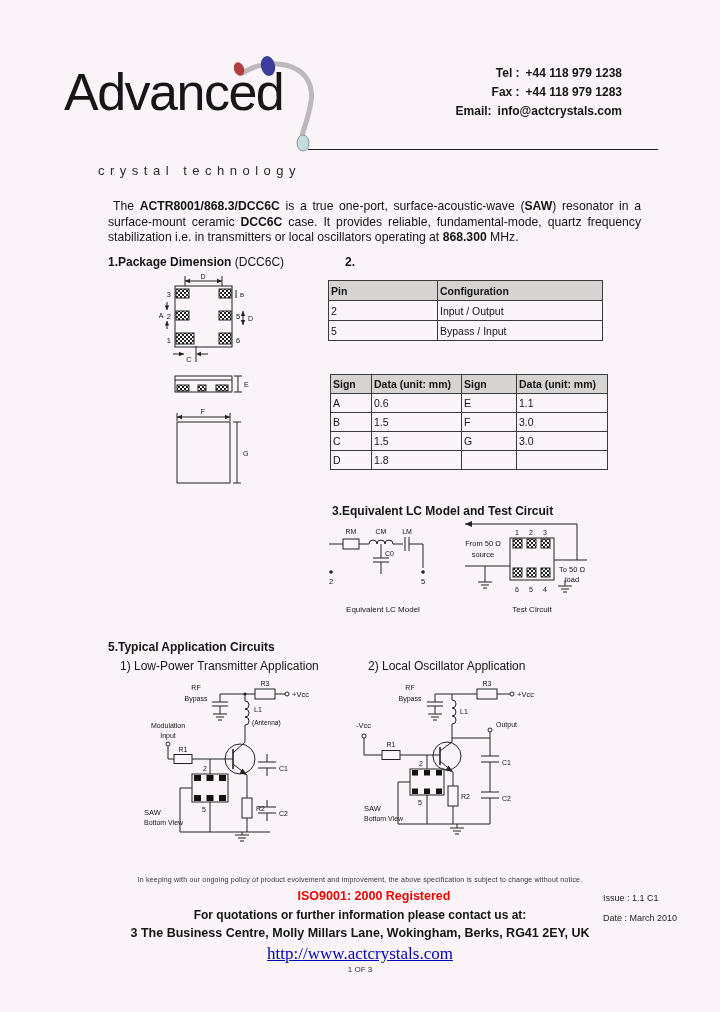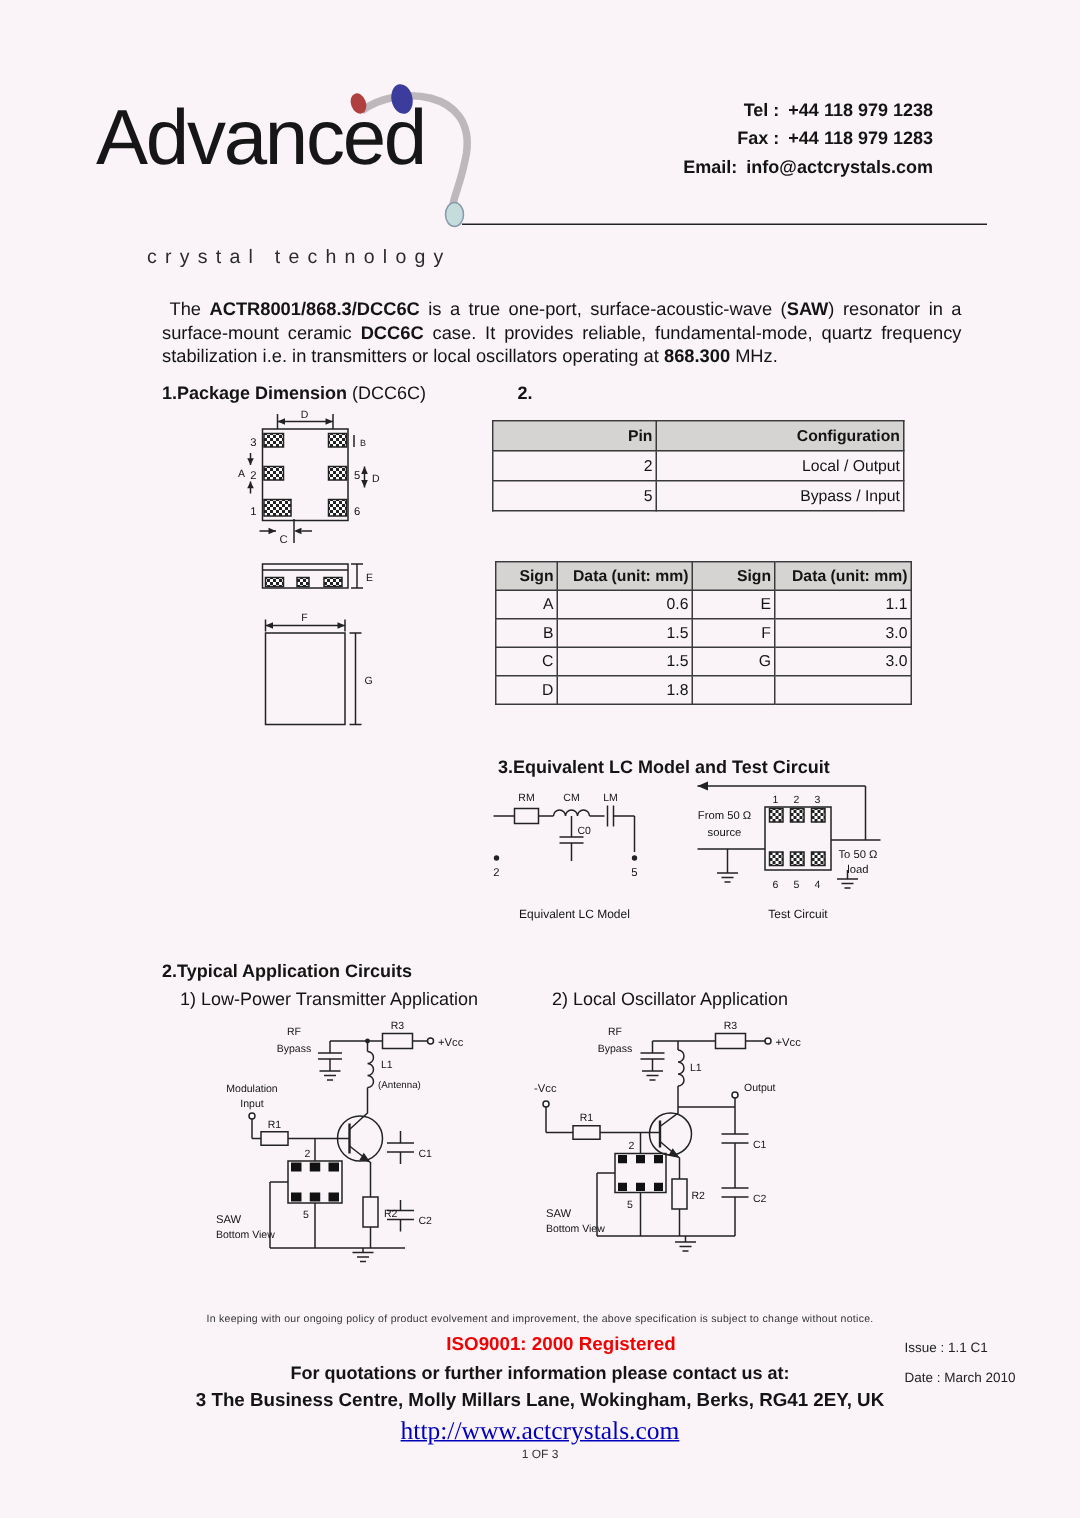--- a/index.html
+++ b/index.html
@@ -10,21 +10,21 @@
   }
   .abs{position:absolute;}
   .b{font-weight:bold;}
   .brand{font-size:52px;letter-spacing:-1.5px;line-height:1;color:#161616;}
   .tagline{font-size:13px;letter-spacing:5.5px;color:#2b2b2b;margin-top:39px;}
   .contact{width:224px;text-align:right;font-weight:bold;font-size:12px;line-height:19px;}
   .contact .lbl{margin-right:6px;}
   .rule{border-top:1.5px solid #222;height:0;}
   .intro{font-size:12.2px;line-height:15.5px;text-align:justify;text-indent:5px;margin:0;}
   .sec{font-size:12px;}
-  table{border-collapse:collapse;font-size:10.5px;text-align:right;color:#141414;}
+  table{border-collapse:collapse;font-size:10.5px;text-align:left;color:#141414;}
   th,td{border:1px solid #3a3a3a;padding:0 2px;}
   th{background:#d6d3d3;font-weight:bold;}
   .pin-table td,.pin-table th{height:19px;}
   .dim-table td,.dim-table th{height:18px;}
   svg text{font-family:"Liberation Sans",sans-serif;fill:#141414;}
   .wire{stroke:#222;stroke-width:1;fill:none;}
   .footer-center{left:0;width:720px;text-align:center;}
   .iso{color:#ee0202;font-weight:bold;font-size:12.5px;margin-left:14px;}
   .disclaimer{font-size:7px;color:#333;letter-spacing:.2px;}
   .meta{font-size:9px;color:#222;}
@@ -141,21 +141,21 @@
 </svg>
 
 <table class="abs pin-table" style="left:328px;top:280px">
   <tbody>
       <tr>
     <th style="width:104px">Pin</th>
     <th style="width:160px">Configuration</th>
   </tr>
   <tr>
     <td>2</td>
-    <td>Local / Output</td>
+    <td>Input / Output</td>
   </tr>
   <tr>
     <td>5</td>
     <td>Bypass / Input</td>
   </tr>
 </tbody>
   </table>
 
 <table class="abs dim-table" style="left:330px;top:374px">
   <tbody>
@@ -258,21 +258,21 @@
   <text x="206" y="19" font-size="7" text-anchor="middle">2</text>
   <text x="220" y="19" font-size="7" text-anchor="middle">3</text>
   <text x="192" y="76" font-size="7" text-anchor="middle">6</text>
   <text x="206" y="76" font-size="7" text-anchor="middle">5</text>
   <text x="220" y="76" font-size="7" text-anchor="middle">4</text>
   <text x="247" y="56" font-size="7.5" text-anchor="middle">To 50 Ω</text>
   <text x="247" y="66" font-size="7.5" text-anchor="middle">load</text>
   <text x="207" y="96" font-size="8" text-anchor="middle">Test Circuit</text>
 </svg>
 
-<div class="abs sec b" style="left:108px;top:640px">2.Typical Application Circuits</div>
+<div class="abs sec b" style="left:108px;top:640px">5.Typical Application Circuits</div>
 <div class="abs" style="left:120px;top:659px;font-size:12px">1) Low-Power Transmitter Application</div>
 <div class="abs" style="left:368px;top:659px;font-size:12px">2) Local Oscillator Application</div>
 
 <svg class="abs" style="left:130px;top:674px" width="205" height="178" viewBox="0 0 205 178">
   <g class="wire">
     <line x1="90" y1="20" x2="125" y2="20"></line>
     <rect x="125" y="15" width="20" height="10"></rect>
     <line x1="145" y1="20" x2="155" y2="20"></line>
     <line x1="90" y1="20" x2="90" y2="28"></line>
     <line x1="82" y1="28" x2="98" y2="28"></line>

